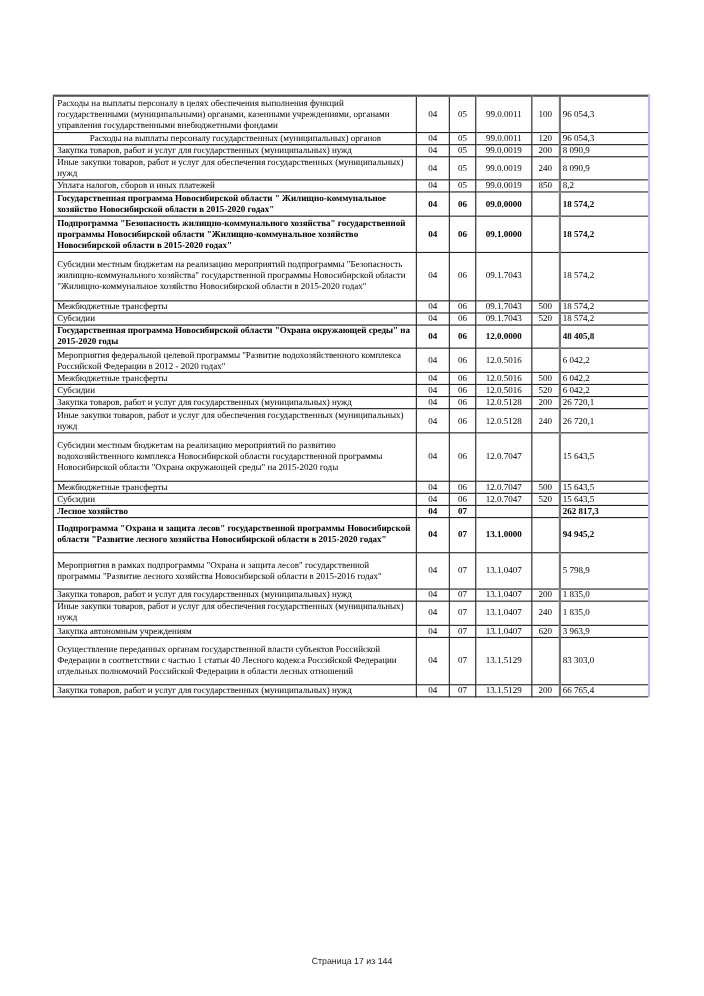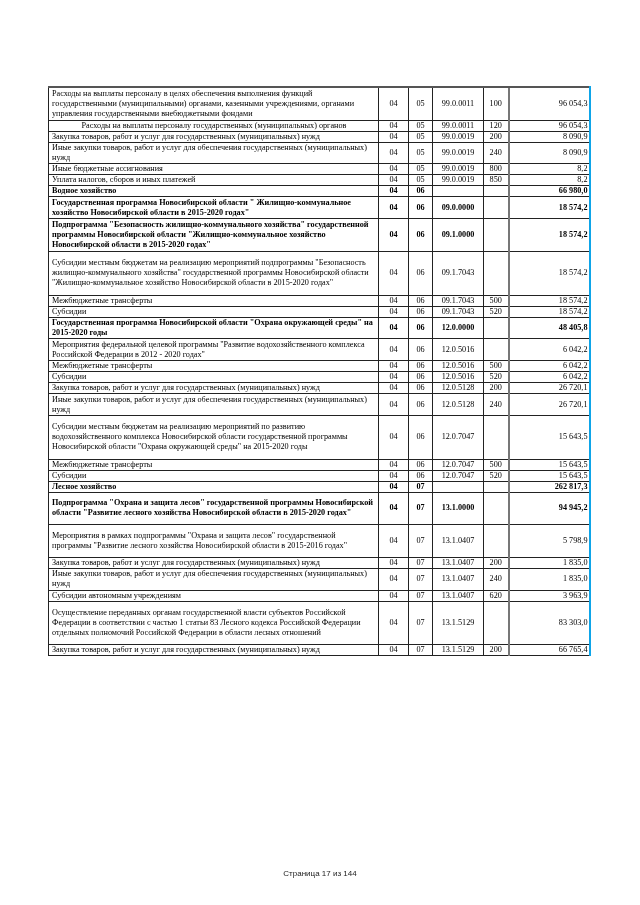--- a/index.html
+++ b/index.html
@@ -2,21 +2,21 @@
 <html><head>
 <meta charset="utf-8">
 <style>
   html, body { margin:0; padding:0; background:#ffffff; }
   body { width:640px; height:905px; position:relative; overflow:hidden; font-family:"Liberation Serif", "DejaVu Serif", serif; color:#000; }
   .page { position:absolute; left:0; top:0; width:640px; height:905px; background:#fff; }
   table.budget { position:absolute; left:48px; top:86px; border-collapse:collapse; table-layout:fixed; width:541px; }
   table.budget td { border:1px solid #222; font-size:8.2px; line-height:10px; padding:0 2px; vertical-align:middle; overflow:hidden; }
   table.budget td.name { text-align:left; padding-left:3px; }
   table.budget td.c { text-align:center; }
-  table.budget td.sum { text-align:right; padding-right:1px; border-left:2px solid #777; border-right:2px solid #0ea5e9; }
+  table.budget td.sum { padding-right:1px; border-left:2px solid #777; border-right:2px solid #c4b5fd; }
   table.budget tr.bold td { font-weight:bold; }
   table.budget tr.first td { border-top:2px solid #555; }
   .footer { position:absolute; left:0; width:640px; top:869px; text-align:center; font-family:"Liberation Sans","DejaVu Sans",sans-serif; font-size:8px; color:#222; }
 </style>
 </head>
 <body>
 
 <div class="page">
   <table class="budget">
     <colgroup>
@@ -54,42 +54,26 @@
         </tr>
         <tr>
           <td class="name" style="height: 20.8px;">Иные закупки товаров, работ и услуг для обеспечения государственных (муниципальных) нужд</td>
           <td class="c" style="height: 20.8px;">04</td>
           <td class="c" style="height: 20.8px;">05</td>
           <td class="c" style="height: 20.8px;">99.0.0019</td>
           <td class="c" style="height: 20.8px;">240</td>
           <td class="sum" style="height: 20.8px;">8 090,9</td>
         </tr>
         <tr>
-          <td class="name" style="height: 9.9px;">Иные бюджетные ассигнования</td>
-          <td class="c" style="height: 9.9px;">04</td>
-          <td class="c" style="height: 9.9px;">05</td>
-          <td class="c" style="height: 9.9px;">99.0.0019</td>
-          <td class="c" style="height: 9.9px;">800</td>
-          <td class="sum" style="height: 9.9px;">8,2</td>
-        </tr>
-        <tr>
           <td class="name" style="height: 9.9px;">Уплата налогов, сборов и иных платежей</td>
           <td class="c" style="height: 9.9px;">04</td>
           <td class="c" style="height: 9.9px;">05</td>
           <td class="c" style="height: 9.9px;">99.0.0019</td>
           <td class="c" style="height: 9.9px;">850</td>
           <td class="sum" style="height: 9.9px;">8,2</td>
-        </tr>
-        <tr class="bold">
-          <td class="name" style="height: 9.9px;">Водное хозяйство</td>
-          <td class="c" style="height: 9.9px;">04</td>
-          <td class="c" style="height: 9.9px;">06</td>
-          <td class="c" style="height: 9.9px;"></td>
-          <td class="c" style="height: 9.9px;"></td>
-          <td class="sum" style="height: 9.9px;">66 980,0</td>
         </tr>
         <tr class="bold">
           <td class="name" style="height: 20.8px;">Государственная программа Новосибирской области " Жилищно-коммунальное хозяйство Новосибирской области в 2015-2020 годах"</td>
           <td class="c" style="height: 20.8px;">04</td>
           <td class="c" style="height: 20.8px;">06</td>
           <td class="c" style="height: 20.8px;">09.0.0000</td>
           <td class="c" style="height: 20.8px;"></td>
           <td class="sum" style="height: 20.8px;">18 574,2</td>
         </tr>
         <tr class="bold">
@@ -230,29 +214,29 @@
         </tr>
         <tr>
           <td class="name" style="height: 20.8px;">Иные закупки товаров, работ и услуг для обеспечения государственных (муниципальных) нужд</td>
           <td class="c" style="height: 20.8px;">04</td>
           <td class="c" style="height: 20.8px;">07</td>
           <td class="c" style="height: 20.8px;">13.1.0407</td>
           <td class="c" style="height: 20.8px;">240</td>
           <td class="sum" style="height: 20.8px;">1 835,0</td>
         </tr>
         <tr>
-          <td class="name" style="height: 9.9px;">Субсидии автономным учреждениям</td>
+          <td class="name" style="height: 9.9px;">Закупка автономным учреждениям</td>
           <td class="c" style="height: 9.9px;">04</td>
           <td class="c" style="height: 9.9px;">07</td>
           <td class="c" style="height: 9.9px;">13.1.0407</td>
           <td class="c" style="height: 9.9px;">620</td>
           <td class="sum" style="height: 9.9px;">3 963,9</td>
         </tr>
         <tr>
-          <td class="name" style="height: 42.6px;">Осуществление переданных органам государственной власти субъектов Российской Федерации в соответствии с частью 1 статьи 83 Лесного кодекса Российской Федерации отдельных полномочий Российской Федерации в области лесных отношений</td>
+          <td class="name" style="height: 42.6px;">Осуществление переданных органам государственной власти субъектов Российской Федерации в соответствии с частью 1 статьи 40 Лесного кодекса Российской Федерации отдельных полномочий Российской Федерации в области лесных отношений</td>
           <td class="c" style="height: 42.6px;">04</td>
           <td class="c" style="height: 42.6px;">07</td>
           <td class="c" style="height: 42.6px;">13.1.5129</td>
           <td class="c" style="height: 42.6px;"></td>
           <td class="sum" style="height: 42.6px;">83 303,0</td>
         </tr>
         <tr>
           <td class="name" style="height: 9.9px;">Закупка товаров, работ и услуг для государственных (муниципальных) нужд</td>
           <td class="c" style="height: 9.9px;">04</td>
           <td class="c" style="height: 9.9px;">07</td>

